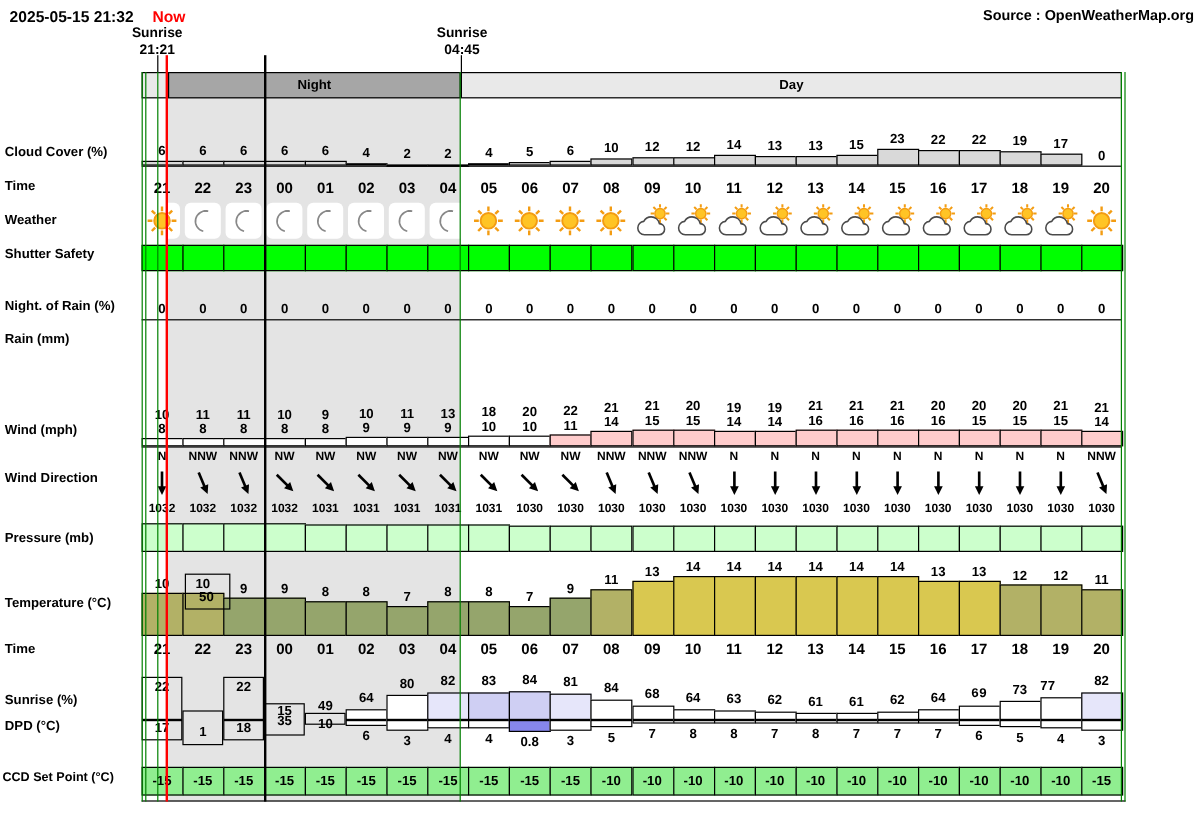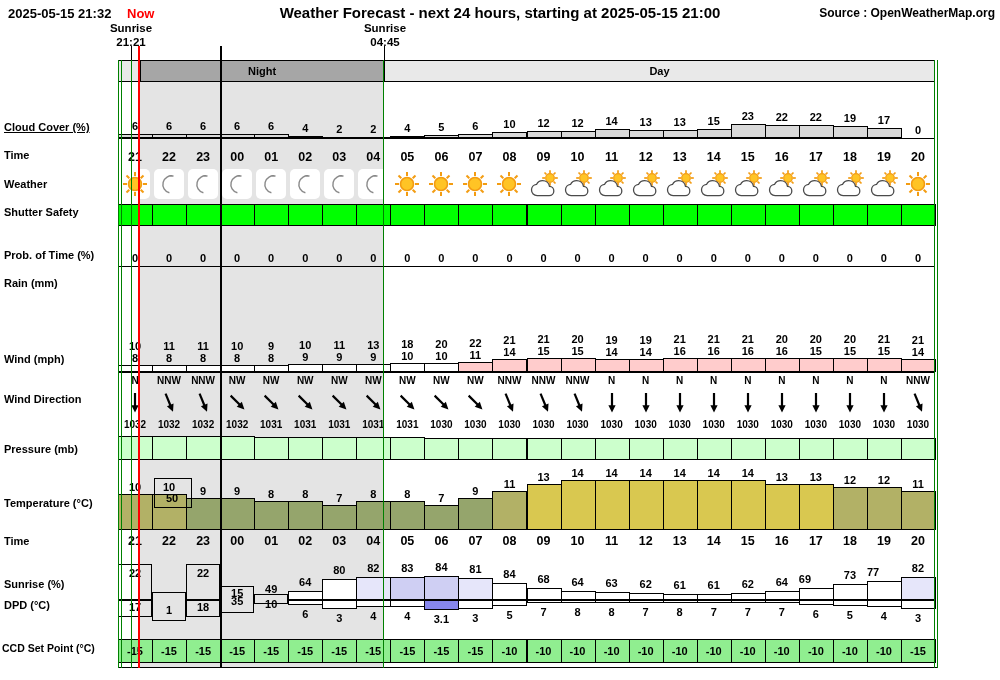--- a/index.html
+++ b/index.html
@@ -11,32 +11,31 @@
   .hdr{position:absolute;font-weight:bold;white-space:nowrap;}
   .rowlab{position:absolute;left:4px;width:112px;font-weight:bold;font-size:11px;white-space:nowrap;}
 </style>
 </head>
 <body>
 
 <div id="canvas">
 
   <div class="hdr" style="left:8px;top:6px;font-size:13px;">2025-05-15 21:32</div>
   <div class="hdr" style="left:127px;top:6px;font-size:13px;color:#ff0000;">Now</div>
-  <div class="hdr" style="left:200px;top:4px;width:600px;font-size:15px;text-align:center;">Weather Forecast - next 24 hours, starting at 2025-05-15 21:00</div>
   <div class="hdr" style="left:805px;top:6px;width:190px;font-size:12px;text-align:right;">Source : OpenWeatherMap.org</div>
   <div class="hdr" style="left:96px;top:22px;width:70px;font-size:11.5px;text-align:center;">Sunrise</div>
   <div class="hdr" style="left:96px;top:36px;width:70px;font-size:11.5px;text-align:center;">21:21</div>
   <div class="hdr" style="left:350px;top:22px;width:70px;font-size:11.5px;text-align:center;">Sunrise</div>
   <div class="hdr" style="left:350px;top:36px;width:70px;font-size:11.5px;text-align:center;">04:45</div>
 
-  <div class="rowlab" style="top:121px;text-decoration:underline;">Cloud Cover (%)</div>
+  <div class="rowlab" style="top:121px;">Cloud Cover (%)</div>
   <div class="rowlab" style="top:149px;">Time</div>
   <div class="rowlab" style="top:178px;">Weather</div>
   <div class="rowlab" style="top:206px;">Shutter Safety</div>
-  <div class="rowlab" style="top:249px;">Prob. of Time (%)</div>
+  <div class="rowlab" style="top:249px;">Night. of Rain (%)</div>
   <div class="rowlab" style="top:277px;">Rain (mm)</div>
   <div class="rowlab" style="top:353px;">Wind (mph)</div>
   <div class="rowlab" style="top:393px;">Wind Direction</div>
   <div class="rowlab" style="top:443px;">Pressure (mb)</div>
   <div class="rowlab" style="top:497px;">Temperature (°C)</div>
   <div class="rowlab" style="top:535px;">Time</div>
   <div class="rowlab" style="top:578px;">Sunrise (%)</div>
   <div class="rowlab" style="top:599px;">DPD (°C)</div>
   <div class="rowlab" style="top:642px;font-size:10.5px;left:2px;">CCD Set Point (°C)</div>
 
@@ -770,21 +769,21 @@
       <div style="position: absolute; left: 356.292px; top: 560.38px; width: 34.0417px; height: 16px; line-height: 16px; text-align: center; font-weight: bold; font-size: 11px;">82</div>
       <div style="position: absolute; left: 356.292px; top: 600px; width: 35.0417px; height: 7.425px; background: rgb(255, 255, 255); border: 1px solid rgb(0, 0, 0); box-sizing: border-box;"></div>
       <div style="position: absolute; left: 356.292px; top: 608.425px; width: 34.0417px; height: 16px; line-height: 16px; text-align: center; font-weight: bold; font-size: 11px;">4</div>
       <div style="position: absolute; left: 390.333px; top: 576.6px; width: 35.0417px; height: 23.4px; background: rgb(207, 207, 243); border: 1px solid rgb(0, 0, 0); box-sizing: border-box;"></div>
       <div style="position: absolute; left: 390.333px; top: 559.6px; width: 34.0417px; height: 16px; line-height: 16px; text-align: center; font-weight: bold; font-size: 11px;">83</div>
       <div style="position: absolute; left: 390.333px; top: 600px; width: 35.0417px; height: 7.425px; background: rgb(255, 255, 255); border: 1px solid rgb(0, 0, 0); box-sizing: border-box;"></div>
       <div style="position: absolute; left: 390.333px; top: 608.425px; width: 34.0417px; height: 16px; line-height: 16px; text-align: center; font-weight: bold; font-size: 11px;">4</div>
       <div style="position: absolute; left: 424.375px; top: 575.82px; width: 35.0417px; height: 24.18px; background: rgb(207, 207, 243); border: 1px solid rgb(0, 0, 0); box-sizing: border-box;"></div>
       <div style="position: absolute; left: 424.375px; top: 558.82px; width: 34.0417px; height: 16px; line-height: 16px; text-align: center; font-weight: bold; font-size: 11px;">84</div>
       <div style="position: absolute; left: 424.375px; top: 600px; width: 35.0417px; height: 10.26px; background: rgb(134, 134, 236); border: 1px solid rgb(0, 0, 0); box-sizing: border-box;"></div>
-      <div style="position: absolute; left: 424.375px; top: 611.26px; width: 34.0417px; height: 16px; line-height: 16px; text-align: center; font-weight: bold; font-size: 11px;">3.1</div>
+      <div style="position: absolute; left: 424.375px; top: 611.26px; width: 34.0417px; height: 16px; line-height: 16px; text-align: center; font-weight: bold; font-size: 11px;">0.8</div>
       <div style="position: absolute; left: 458.417px; top: 578.16px; width: 35.0417px; height: 21.84px; background: rgb(230, 230, 250); border: 1px solid rgb(0, 0, 0); box-sizing: border-box;"></div>
       <div style="position: absolute; left: 458.417px; top: 561.16px; width: 34.0417px; height: 16px; line-height: 16px; text-align: center; font-weight: bold; font-size: 11px;">81</div>
       <div style="position: absolute; left: 458.417px; top: 600px; width: 35.0417px; height: 8.775px; background: rgb(255, 255, 255); border: 1px solid rgb(0, 0, 0); box-sizing: border-box;"></div>
       <div style="position: absolute; left: 458.417px; top: 609.775px; width: 34.0417px; height: 16px; line-height: 16px; text-align: center; font-weight: bold; font-size: 11px;">3</div>
       <div style="position: absolute; left: 492.458px; top: 582.84px; width: 35.0417px; height: 17.16px; background: rgb(255, 255, 255); border: 1px solid rgb(0, 0, 0); box-sizing: border-box;"></div>
       <div style="position: absolute; left: 492.458px; top: 565.84px; width: 34.0417px; height: 16px; line-height: 16px; text-align: center; font-weight: bold; font-size: 11px;">84</div>
       <div style="position: absolute; left: 492.458px; top: 600px; width: 35.0417px; height: 6.075px; background: rgb(255, 255, 255); border: 1px solid rgb(0, 0, 0); box-sizing: border-box;"></div>
       <div style="position: absolute; left: 492.458px; top: 607.075px; width: 34.0417px; height: 16px; line-height: 16px; text-align: center; font-weight: bold; font-size: 11px;">5</div>
       <div style="position: absolute; left: 526.5px; top: 588.3px; width: 35.0417px; height: 11.7px; background: rgb(255, 255, 255); border: 1px solid rgb(0, 0, 0); box-sizing: border-box;"></div>
       <div style="position: absolute; left: 526.5px; top: 571.3px; width: 34.0417px; height: 16px; line-height: 16px; text-align: center; font-weight: bold; font-size: 11px;">68</div>
@@ -812,21 +811,21 @@
       <div style="position: absolute; left: 696.708px; top: 604.375px; width: 34.0417px; height: 16px; line-height: 16px; text-align: center; font-weight: bold; font-size: 11px;">7</div>
       <div style="position: absolute; left: 730.75px; top: 592.98px; width: 35.0417px; height: 7.02px; background: rgb(255, 255, 255); border: 1px solid rgb(0, 0, 0); box-sizing: border-box;"></div>
       <div style="position: absolute; left: 730.75px; top: 575.98px; width: 34.0417px; height: 16px; line-height: 16px; text-align: center; font-weight: bold; font-size: 11px;">62</div>
       <div style="position: absolute; left: 730.75px; top: 600px; width: 35.0417px; height: 3.375px; background: rgb(255, 255, 255); border: 1px solid rgb(0, 0, 0); box-sizing: border-box;"></div>
       <div style="position: absolute; left: 730.75px; top: 604.375px; width: 34.0417px; height: 16px; line-height: 16px; text-align: center; font-weight: bold; font-size: 11px;">7</div>
       <div style="position: absolute; left: 764.792px; top: 591.42px; width: 35.0417px; height: 8.58px; background: rgb(255, 255, 255); border: 1px solid rgb(0, 0, 0); box-sizing: border-box;"></div>
       <div style="position: absolute; left: 764.792px; top: 574.42px; width: 34.0417px; height: 16px; line-height: 16px; text-align: center; font-weight: bold; font-size: 11px;">64</div>
       <div style="position: absolute; left: 764.792px; top: 600px; width: 35.0417px; height: 3.375px; background: rgb(255, 255, 255); border: 1px solid rgb(0, 0, 0); box-sizing: border-box;"></div>
       <div style="position: absolute; left: 764.792px; top: 604.375px; width: 34.0417px; height: 16px; line-height: 16px; text-align: center; font-weight: bold; font-size: 11px;">7</div>
       <div style="position: absolute; left: 798.833px; top: 587.52px; width: 35.0417px; height: 12.48px; background: rgb(255, 255, 255); border: 1px solid rgb(0, 0, 0); box-sizing: border-box;"></div>
-      <div style="position: absolute; left: 798.833px; top: 570.52px; width: 34.0417px; height: 16px; line-height: 16px; text-align: left; font-weight: bold; font-size: 11px;">69</div>
+      <div style="position: absolute; left: 798.833px; top: 570.52px; width: 34.0417px; height: 16px; line-height: 16px; text-align: center; font-weight: bold; font-size: 11px; font-family: Liberation Mono, monospace;">69</div>
       <div style="position: absolute; left: 798.833px; top: 600px; width: 35.0417px; height: 4.725px; background: rgb(255, 255, 255); border: 1px solid rgb(0, 0, 0); box-sizing: border-box;"></div>
       <div style="position: absolute; left: 798.833px; top: 605.725px; width: 34.0417px; height: 16px; line-height: 16px; text-align: center; font-weight: bold; font-size: 11px;">6</div>
       <div style="position: absolute; left: 832.875px; top: 584.4px; width: 35.0417px; height: 15.6px; background: rgb(255, 255, 255); border: 1px solid rgb(0, 0, 0); box-sizing: border-box;"></div>
       <div style="position: absolute; left: 832.875px; top: 567.4px; width: 34.0417px; height: 16px; line-height: 16px; text-align: center; font-weight: bold; font-size: 11px;">73</div>
       <div style="position: absolute; left: 832.875px; top: 600px; width: 35.0417px; height: 6.075px; background: rgb(255, 255, 255); border: 1px solid rgb(0, 0, 0); box-sizing: border-box;"></div>
       <div style="position: absolute; left: 832.875px; top: 607.075px; width: 34.0417px; height: 16px; line-height: 16px; text-align: center; font-weight: bold; font-size: 11px;">5</div>
       <div style="position: absolute; left: 866.917px; top: 581.28px; width: 35.0417px; height: 18.72px; background: rgb(255, 255, 255); border: 1px solid rgb(0, 0, 0); box-sizing: border-box;"></div>
       <div style="position: absolute; left: 866.917px; top: 564.28px; width: 34.0417px; height: 16px; line-height: 16px; text-align: left; font-weight: bold; font-size: 11px;">77</div>
       <div style="position: absolute; left: 866.917px; top: 600px; width: 35.0417px; height: 7.425px; background: rgb(255, 255, 255); border: 1px solid rgb(0, 0, 0); box-sizing: border-box;"></div>
       <div style="position: absolute; left: 866.917px; top: 608.425px; width: 34.0417px; height: 16px; line-height: 16px; text-align: center; font-weight: bold; font-size: 11px;">4</div>

